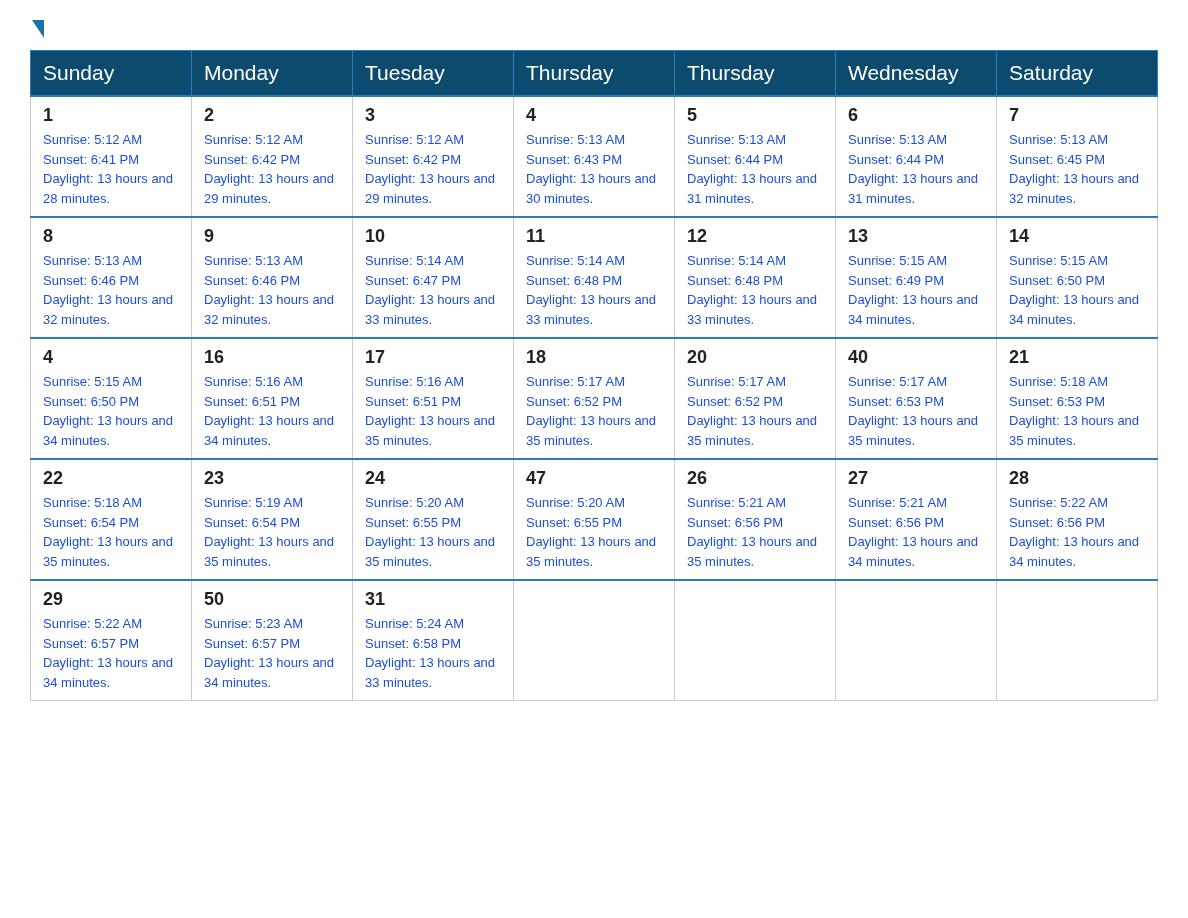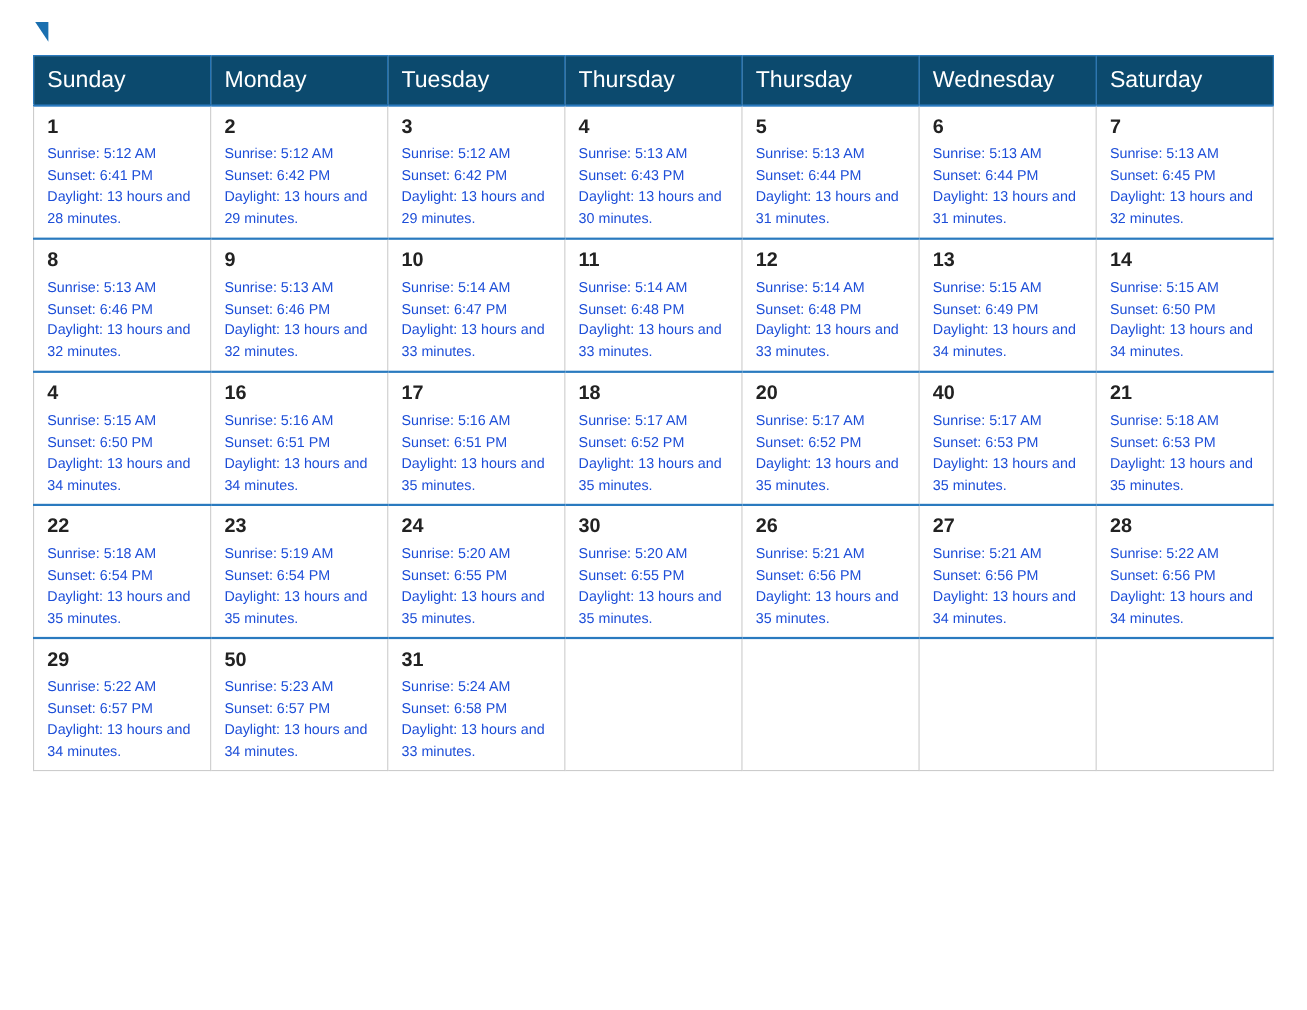--- a/index.html
+++ b/index.html
@@ -232,21 +232,21 @@
       </td>
         <td>
         <span class="day-number">23</span>
         <span class="day-info">Sunrise: 5:19 AM<br>Sunset: 6:54 PM<br>Daylight: 13 hours and 35 minutes.</span>
       </td>
         <td>
         <span class="day-number">24</span>
         <span class="day-info">Sunrise: 5:20 AM<br>Sunset: 6:55 PM<br>Daylight: 13 hours and 35 minutes.</span>
       </td>
         <td>
-        <span class="day-number">30</span>
+        <span class="day-number">47</span>
         <span class="day-info">Sunrise: 5:20 AM<br>Sunset: 6:55 PM<br>Daylight: 13 hours and 35 minutes.</span>
       </td>
         <td>
         <span class="day-number">26</span>
         <span class="day-info">Sunrise: 5:21 AM<br>Sunset: 6:56 PM<br>Daylight: 13 hours and 35 minutes.</span>
       </td>
         <td>
         <span class="day-number">27</span>
         <span class="day-info">Sunrise: 5:21 AM<br>Sunset: 6:56 PM<br>Daylight: 13 hours and 34 minutes.</span>
       </td>

